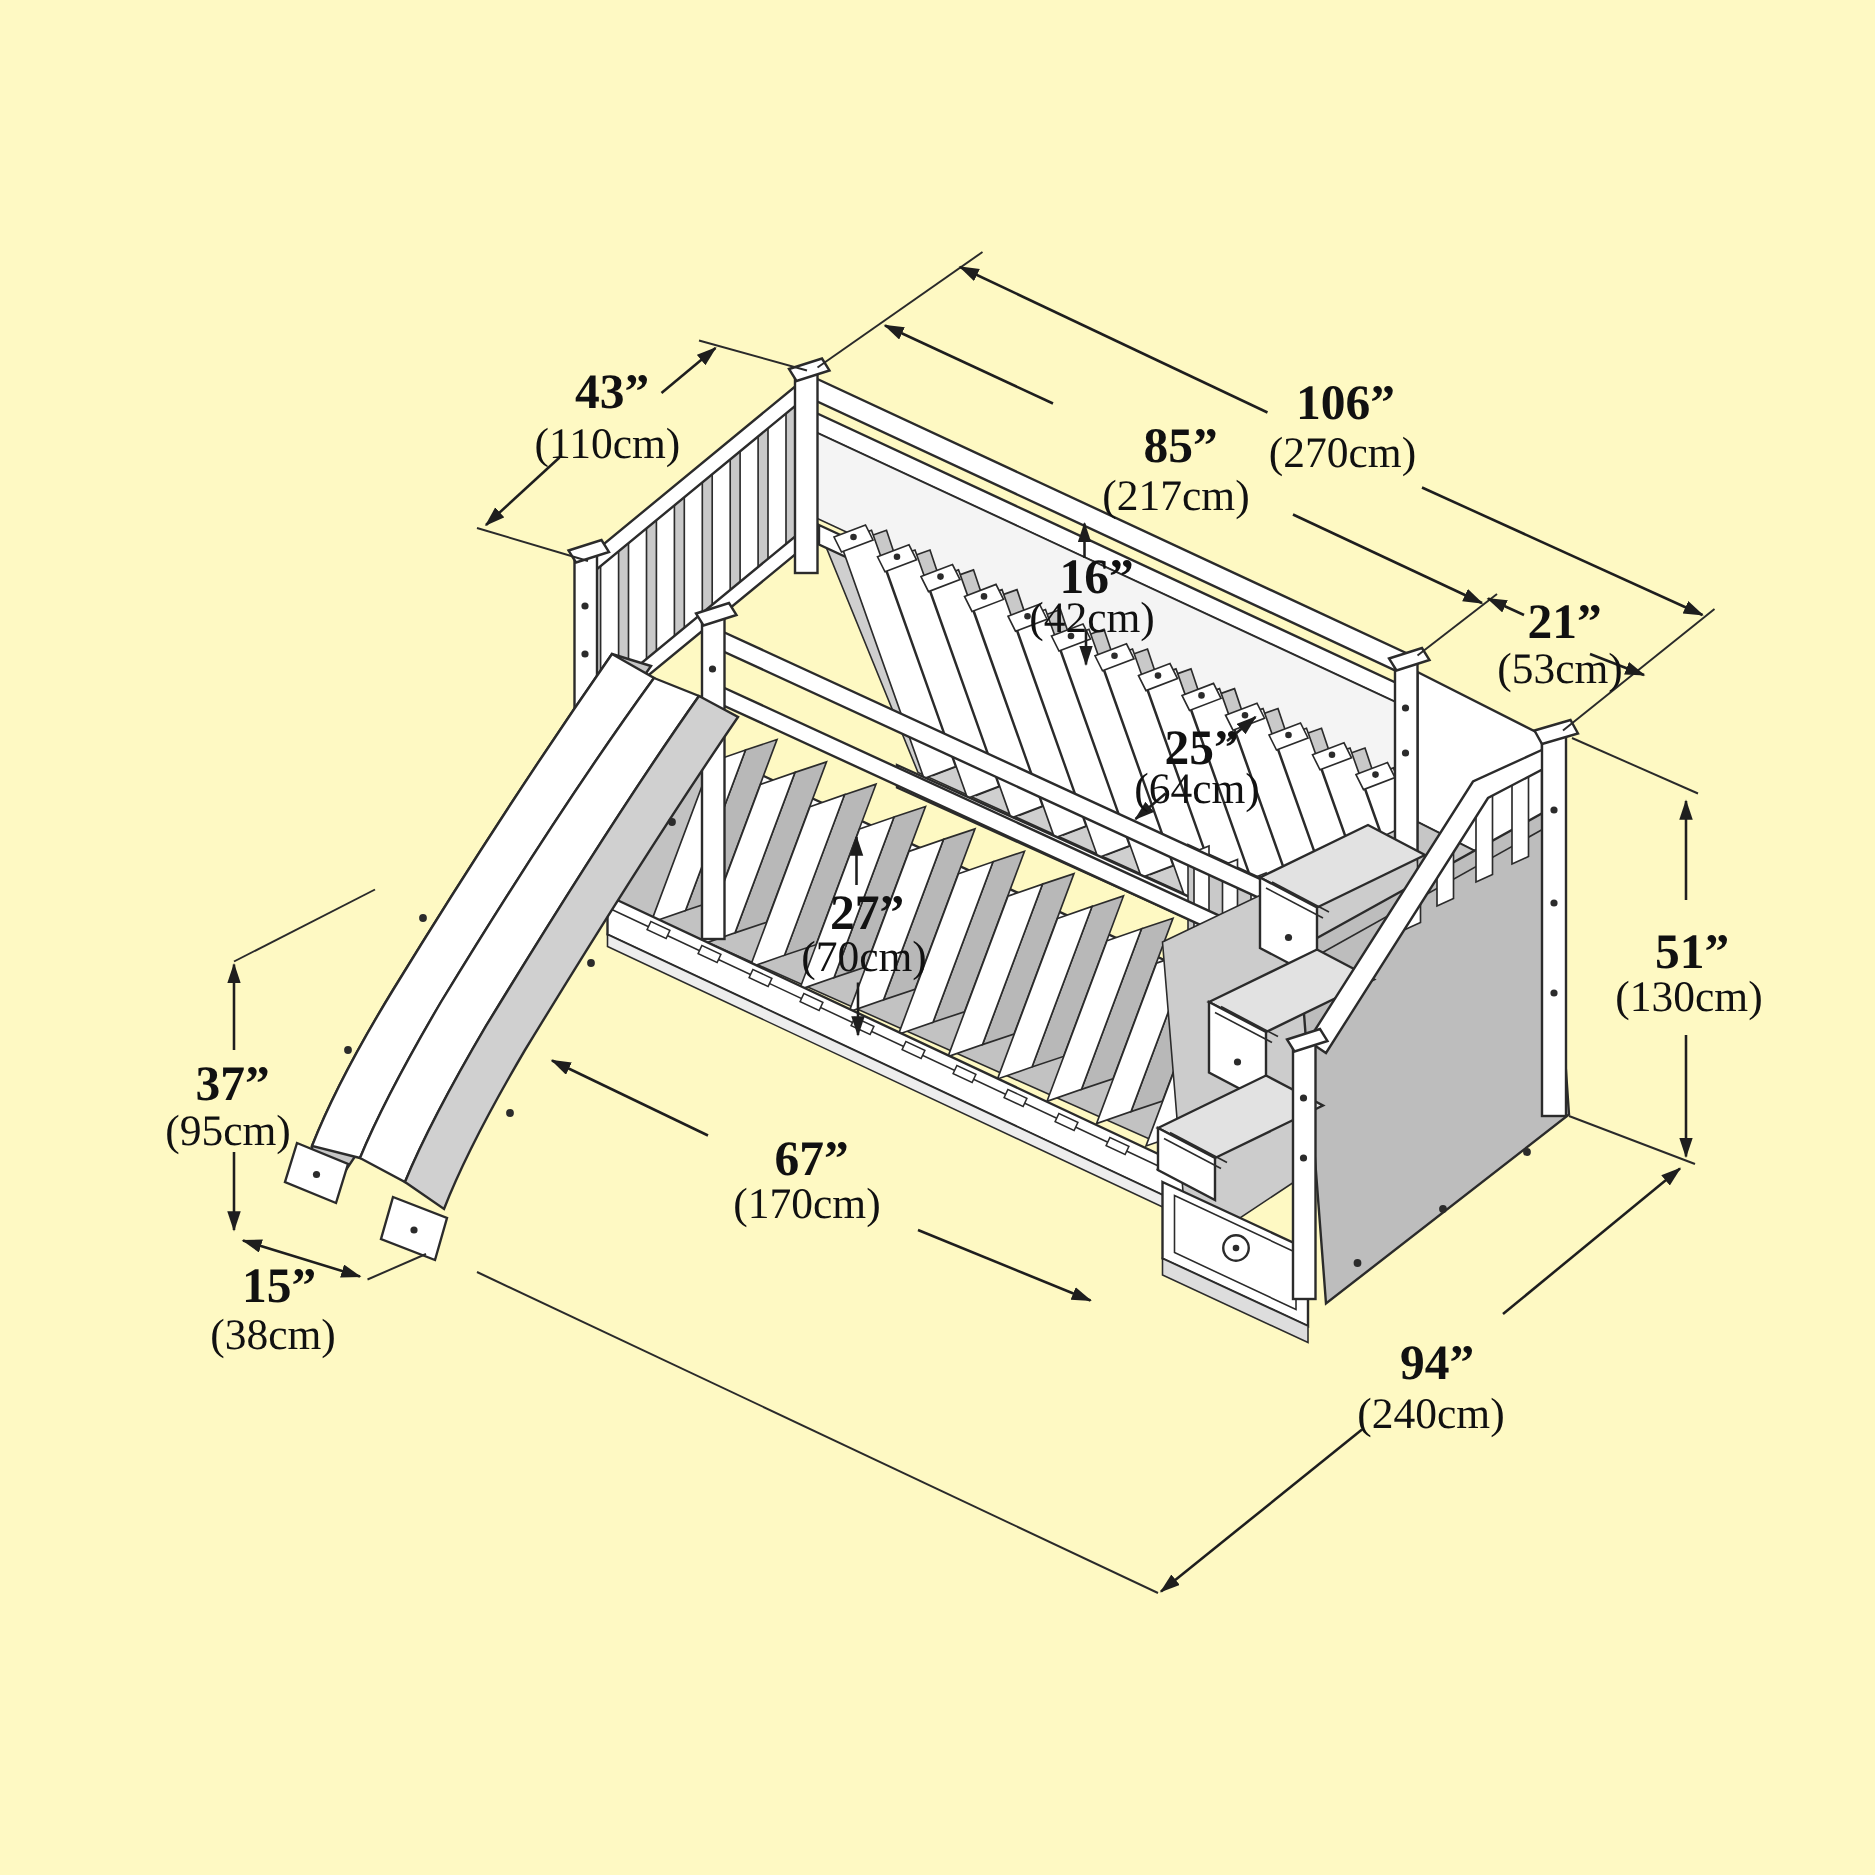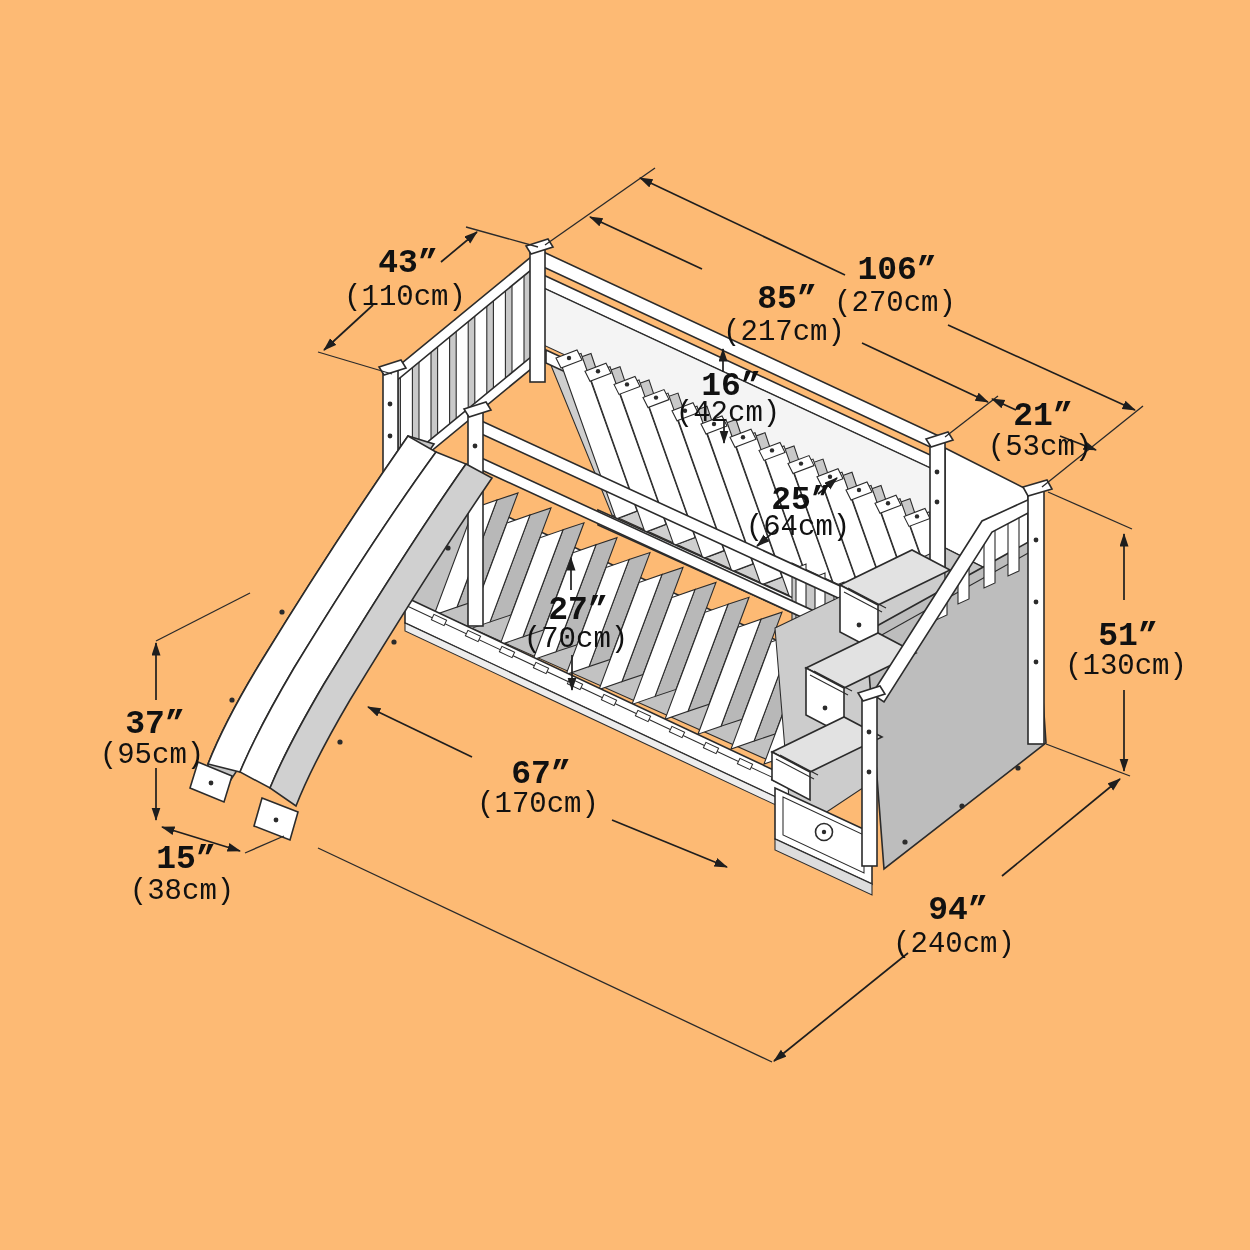--- a/index.html
+++ b/index.html
@@ -1,17 +1,17 @@
 <!DOCTYPE html>
 <html><head>
 <meta charset="utf-8">
 <style>
   html,body{margin:0;padding:0;background:#ffffff;}
-  .stage{width:1250px;height:1250px;position:relative;background:#fdba74;overflow:hidden;
-         font-family:Liberation Mono, monospace;}
+  .stage{width:1250px;height:1250px;position:relative;background:#fef9c3;overflow:hidden;
+         font-family:Liberation Serif, serif;}
   svg{position:absolute;left:0;top:0;}
   text{fill:#111;}
   .din{font-size:33px;font-weight:700;text-anchor:middle;}
   .dcm{font-size:29px;font-weight:400;text-anchor:middle;}
   .dim{stroke:#1e1e1e;stroke-width:1.7;fill:none;}
   .ext{stroke:#2a2a2a;stroke-width:1.3;fill:none;}
   .st {stroke:#2b2b2b;stroke-width:1.6;}
   .thin{stroke:#2b2b2b;stroke-width:1.05;}
 </style>
 </head>

